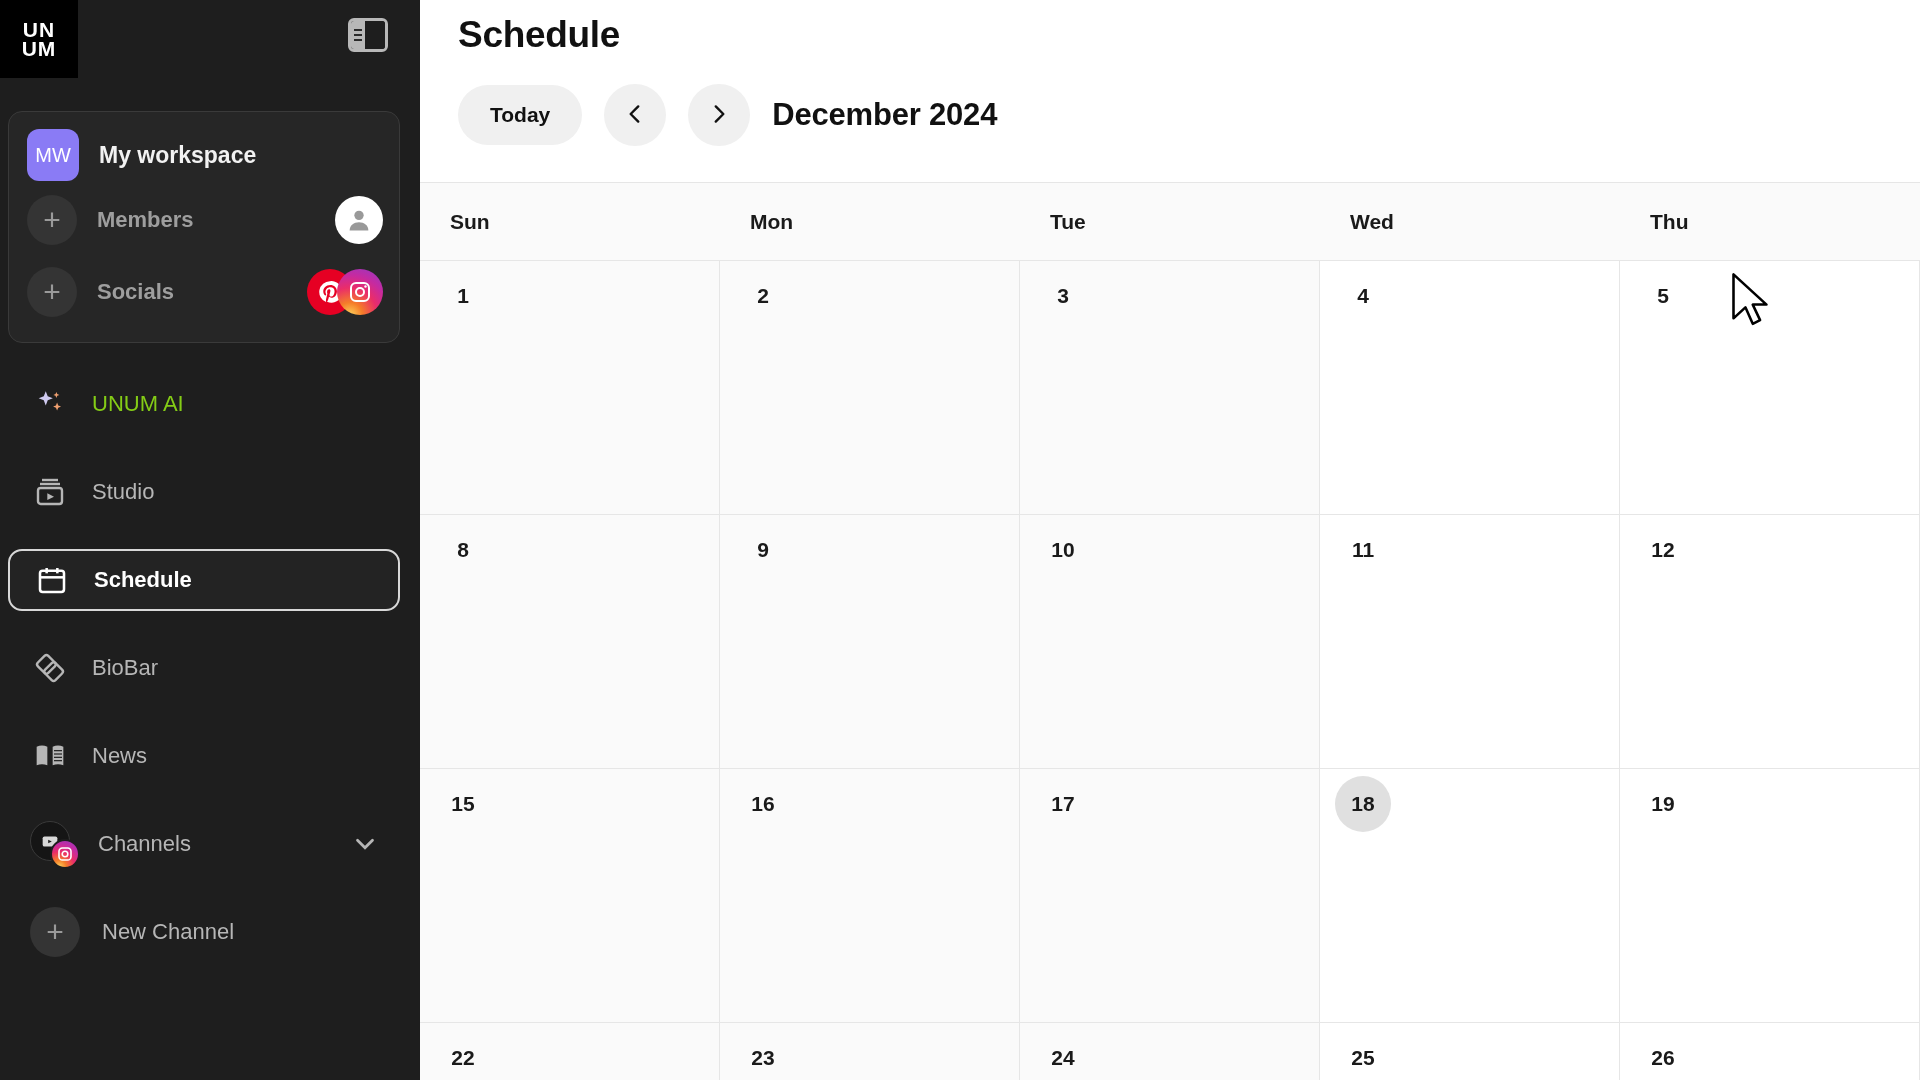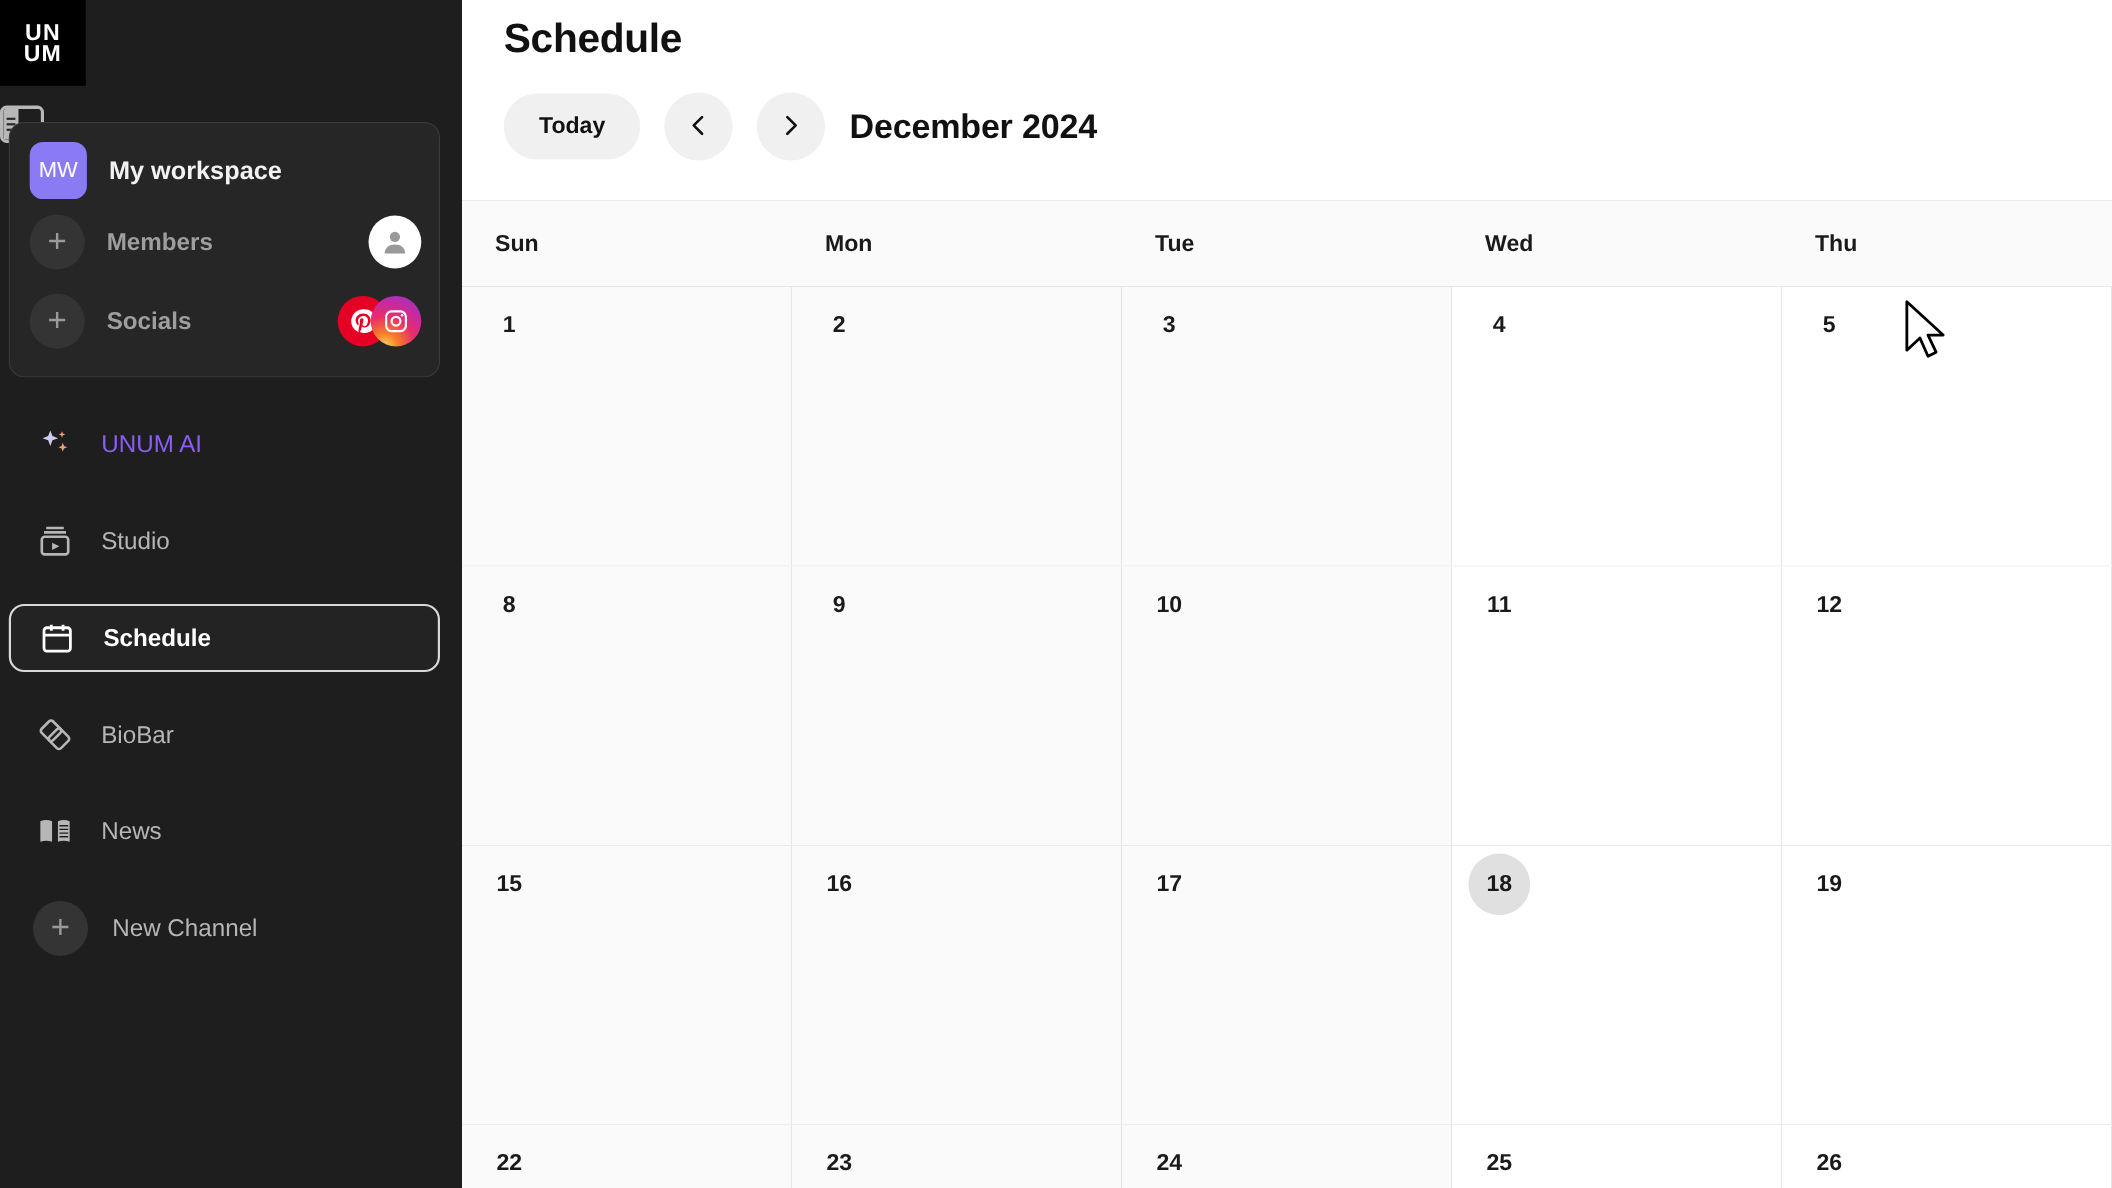--- a/index.html
+++ b/index.html
@@ -16,21 +16,20 @@
     width: 420px; height: 1080px;
     background: #1e1e1e;
     flex: 0 0 420px;
     position: relative;
     display: flex; flex-direction: column;
   }
   .sidebar-top {
     height: 105px;
     display: flex; align-items: flex-start; justify-content: space-between;
     padding: 0;
-    flex-direction: column;
   }
   .logo {
     width: 78px; height: 78px;
     background: #000000;
     display: flex; align-items: center; justify-content: center;
     flex-direction: column;
     flex: 0 0 78px;
   }
   .logo-line {
     color: #ffffff;
@@ -138,21 +137,21 @@
   }
   .nav-icon {
     width: 40px; height: 40px; flex: 0 0 40px;
     display: flex; align-items: center; justify-content: center;
   }
   .nav-label {
     margin-left: 22px; font-size: 22px; font-weight: 500; color: #b6b6b6;
     white-space: nowrap;
   }
   .nav-item.active .nav-label { color: #ffffff; font-weight: 700; }
-  .nav-label.ai { color: #8b5cf6; }
+  .nav-label.ai { color: #84cc16; }
   .chev { margin-left: auto; color: #b6b6b6; display: flex; }
 
   .chan-icons { position: relative; width: 46px; height: 46px; flex: 0 0 46px; }
   .chan-icons .ch1 {
     position: absolute; left: 0; top: 0;
     width: 40px; height: 40px; border-radius: 50%;
     background: #151515; border: 1px solid #3a3a3a;
     display: flex; align-items: center; justify-content: center;
     overflow: hidden;
   }
@@ -363,20 +362,42 @@
                 <line x1="15" y1="8" x2="21" y2="8"></line>
                 <line x1="15" y1="10.5" x2="21" y2="10.5"></line>
                 <line x1="15" y1="13" x2="21" y2="13"></line>
                 <line x1="15" y1="15.5" x2="21" y2="15.5"></line>
               </g>
           </svg>
         </span>
         <span class="nav-label">News</span>
       </div>
 
+      <div class="nav-item">
+        <span class="chan-icons">
+          <span class="ch1">
+            <svg width="22" height="22" viewBox="0 0 24 24" fill="#d8d8d8">
+                <rect x="4" y="7" width="16" height="11" rx="2"></rect>
+                <path d="M10 10.5l4 2-4 2z" fill="#1e1e1e"></path>
+              </svg>
+          </span>
+          <span class="ch2">
+            <svg width="16" height="16" viewBox="0 0 24 24" fill="none" stroke="#fff" stroke-width="2.4">
+                <rect x="3" y="3" width="18" height="18" rx="5"></rect>
+                <circle cx="12" cy="12" r="4.2"></circle>
+              </svg>
+          </span>
+        </span>
+        <span class="nav-label">Channels</span>
+        <span class="chev">
+          <svg width="30" height="30" viewBox="0 0 24 24" fill="none" stroke="#b6b6b6" stroke-width="2.2" stroke-linecap="round">
+              <polyline points="6 9 12 15 18 9"></polyline>
+            </svg>
+        </span>
+      </div>
 
       <div class="nav-item newchan">
         <span class="plus-circle">+</span>
         <span class="nav-label">New Channel</span>
       </div>
 
     </nav>
   </aside>
 
   <main class="main">

